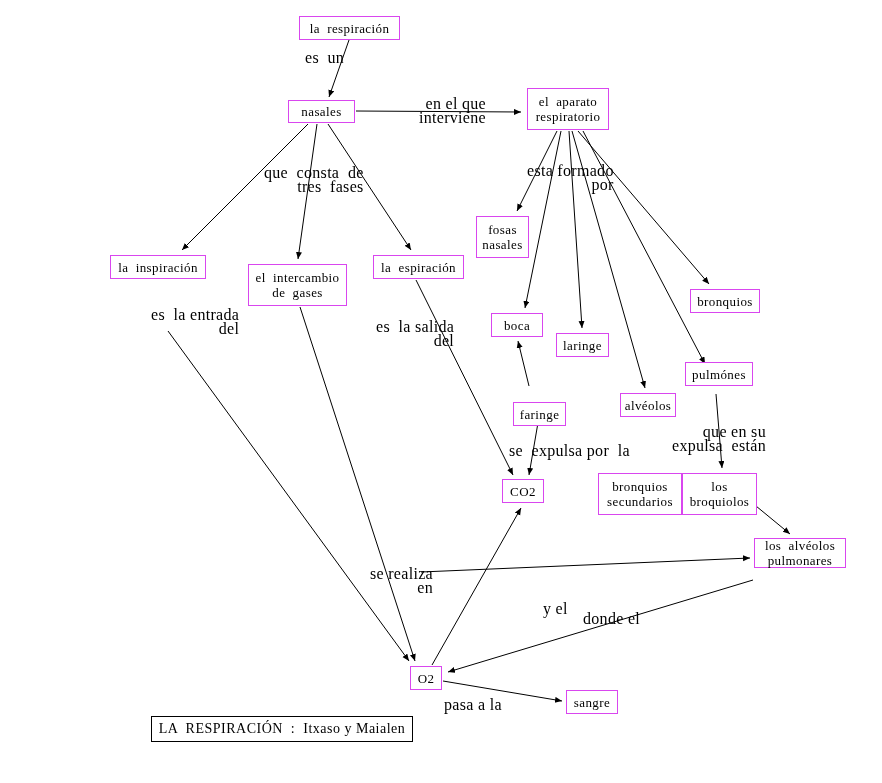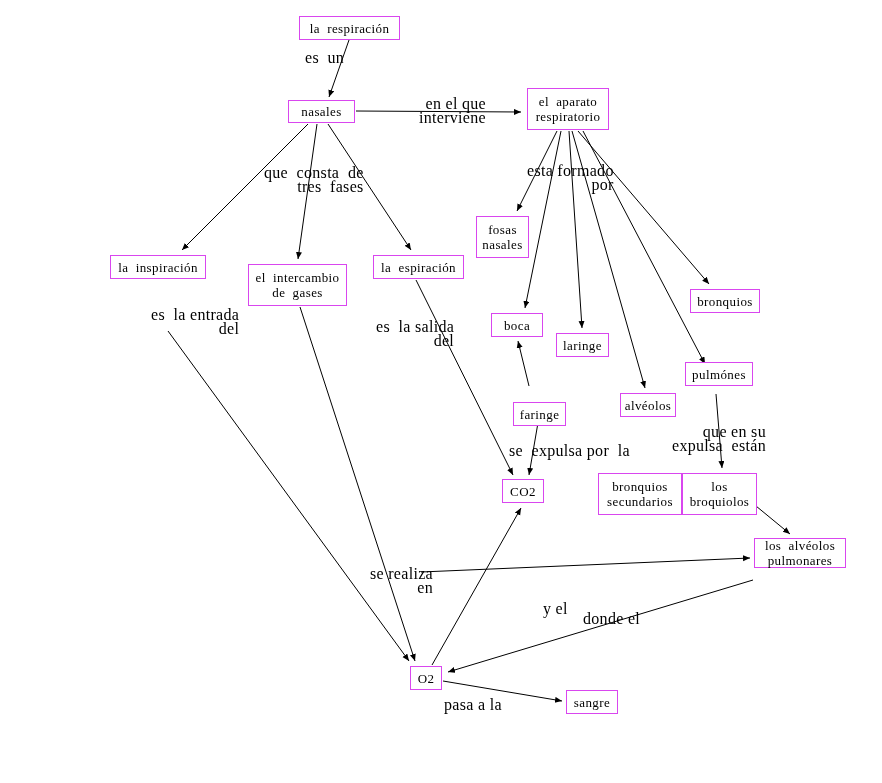--- a/index.html
+++ b/index.html
@@ -147,14 +147,15 @@
 del</div>
   <div class="label" style="left:672px; top:425px;">que en su
 expulsa  están</div>
   <div class="label" style="left:509px; top:444px;">se  expulsa por  la</div>
   <div class="label" style="left:370px; top:567px;">se realiza
 en</div>
   <div class="label" style="left:543px; top:602px;">y el</div>
   <div class="label" style="left:583px; top:612px;">donde el</div>
   <div class="label" style="left:444px; top:686px;margin-top:12px;">pasa a la</div>
 
+  <div class="title-box" style="left:151px; top:716px; width:262px; height:26px;"><span>LA  RESPIRACIÓN  :  Itxaso y Maialen</span></div>
 
 </div>
 
 </body></html>

